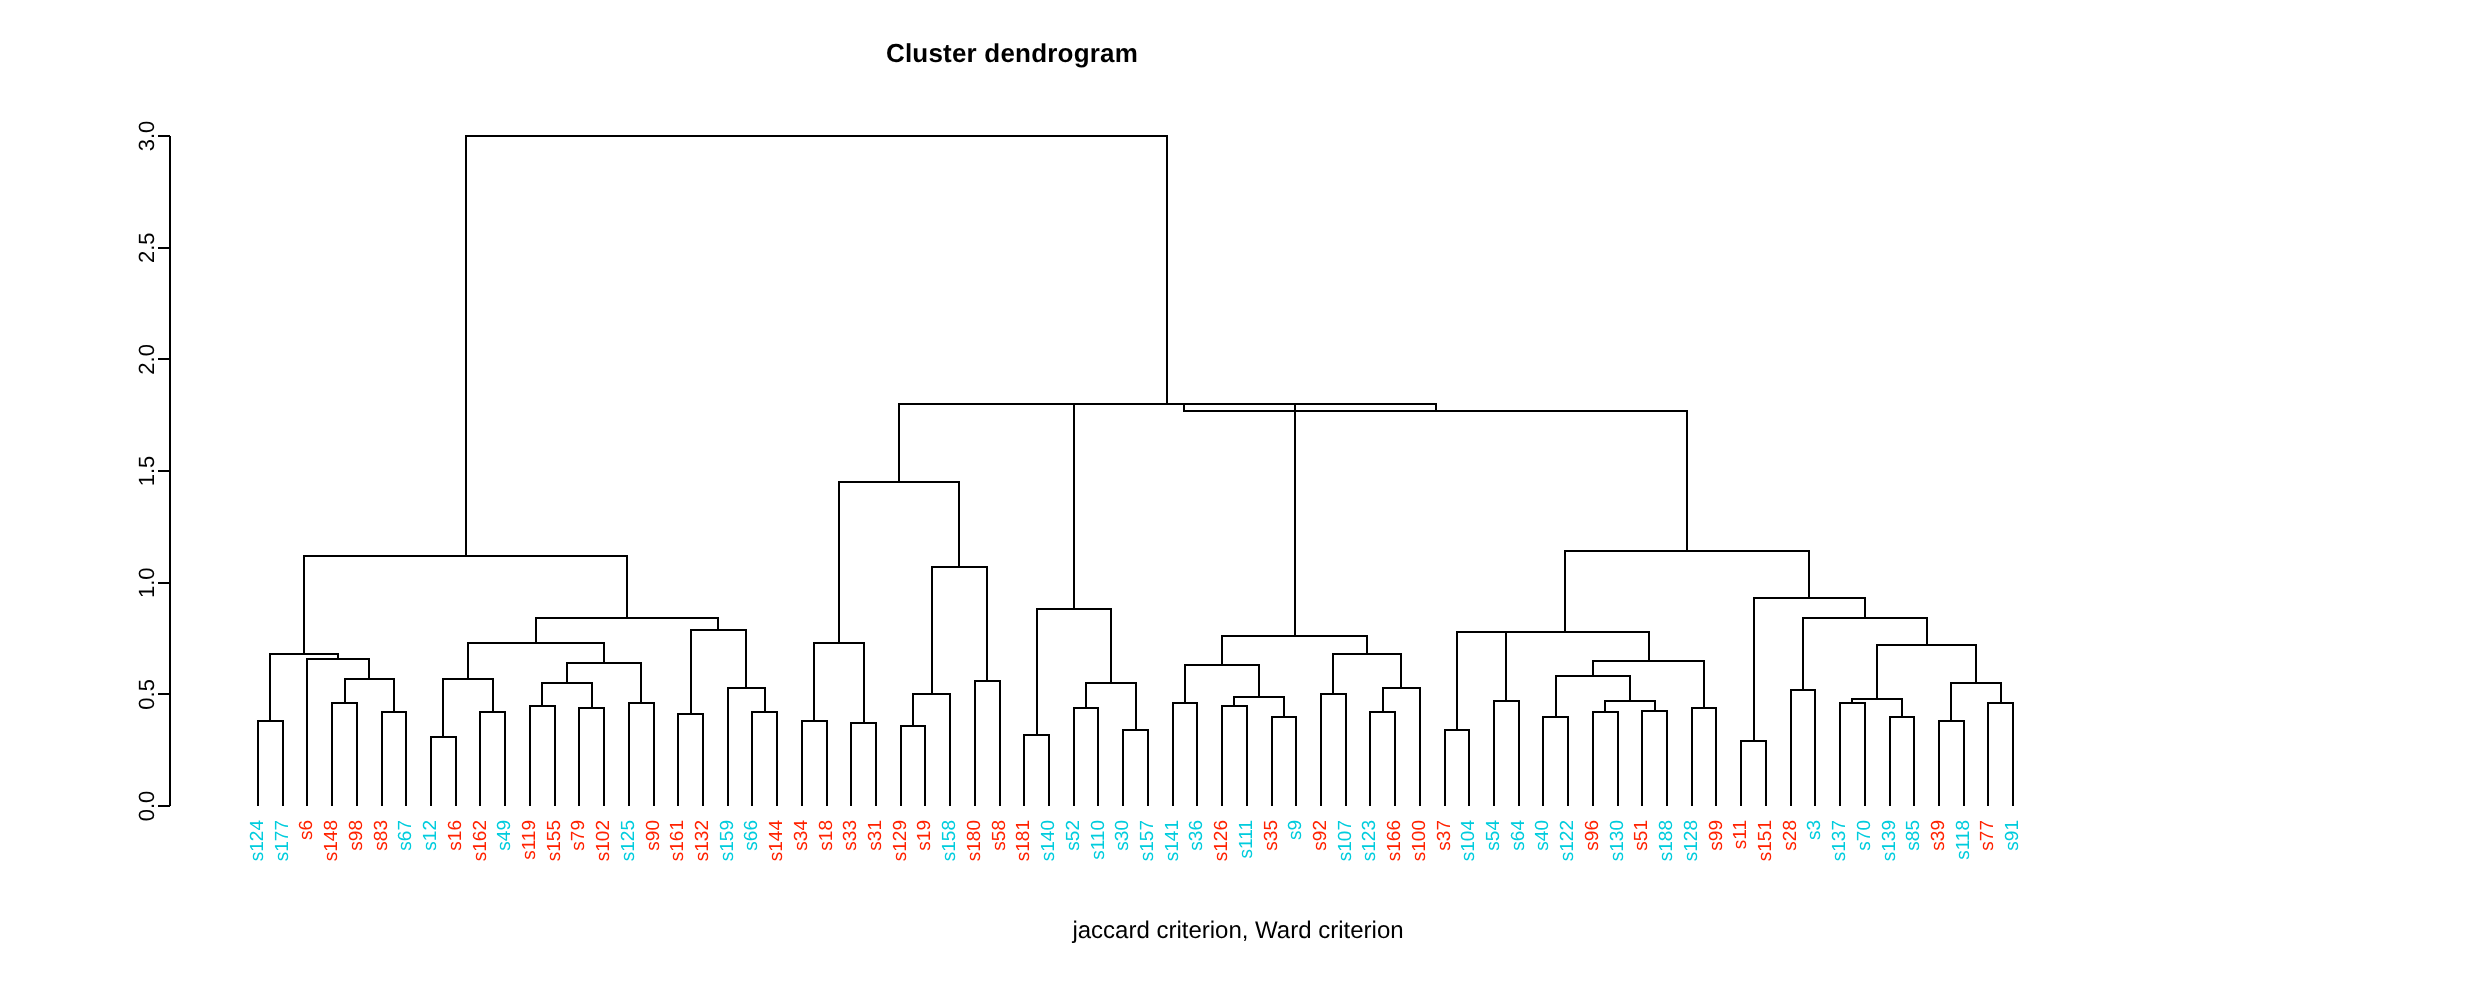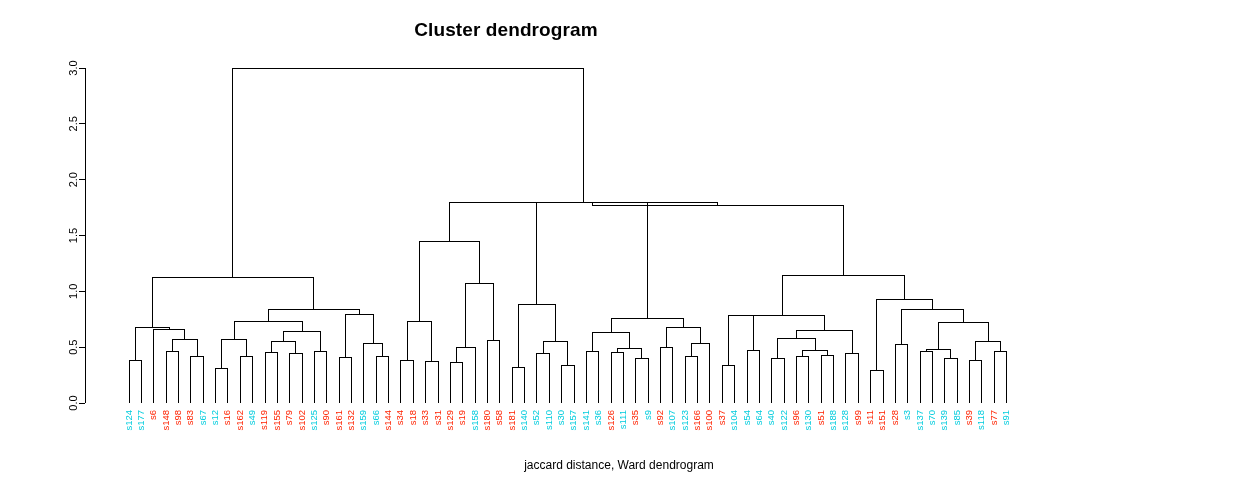--- a/index.html
+++ b/index.html
@@ -20,21 +20,21 @@
     height: 500px;
     background: #ffffff;
   }
   #plot-title {
     position: absolute;
     left: 0;
     top: 19px;
     width: 1012px;
     text-align: center;
     font-family: "Liberation Sans", sans-serif;
-    font-size: 19px;
+    font-size: 13px;
     font-weight: bold;
     color: #000000;
     letter-spacing: 0.1px;
   }
   #xlab {
     position: absolute;
     left: 0;
     top: 458px;
     width: 1238px;
     text-align: center;
@@ -237,15 +237,15 @@
         <text x="932.4" y="410" class="leaf-label" fill="#00CCDD" text-anchor="end" dominant-baseline="middle" transform="rotate(-90 932.4 410)">s70</text>
         <text x="944.76" y="410" class="leaf-label" fill="#00CCDD" text-anchor="end" dominant-baseline="middle" transform="rotate(-90 944.76 410)">s139</text>
         <text x="957.12" y="410" class="leaf-label" fill="#00CCDD" text-anchor="end" dominant-baseline="middle" transform="rotate(-90 957.12 410)">s85</text>
         <text x="969.48" y="410" class="leaf-label" fill="#FF2200" text-anchor="end" dominant-baseline="middle" transform="rotate(-90 969.48 410)">s39</text>
         <text x="981.8399999999999" y="410" class="leaf-label" fill="#00CCDD" text-anchor="end" dominant-baseline="middle" transform="rotate(-90 981.8399999999999 410)">s118</text>
         <text x="994.1999999999999" y="410" class="leaf-label" fill="#FF2200" text-anchor="end" dominant-baseline="middle" transform="rotate(-90 994.1999999999999 410)">s77</text>
         <text x="1006.56" y="410" class="leaf-label" fill="#00CCDD" text-anchor="end" dominant-baseline="middle" transform="rotate(-90 1006.56 410)">s91</text>
       </g>
   </svg>
 
-  <div id="xlab">jaccard distance, Ward dendrogram</div>
+  <div id="xlab">jaccard criterion, Ward criterion</div>
 
 </div>
 
 </body></html>

